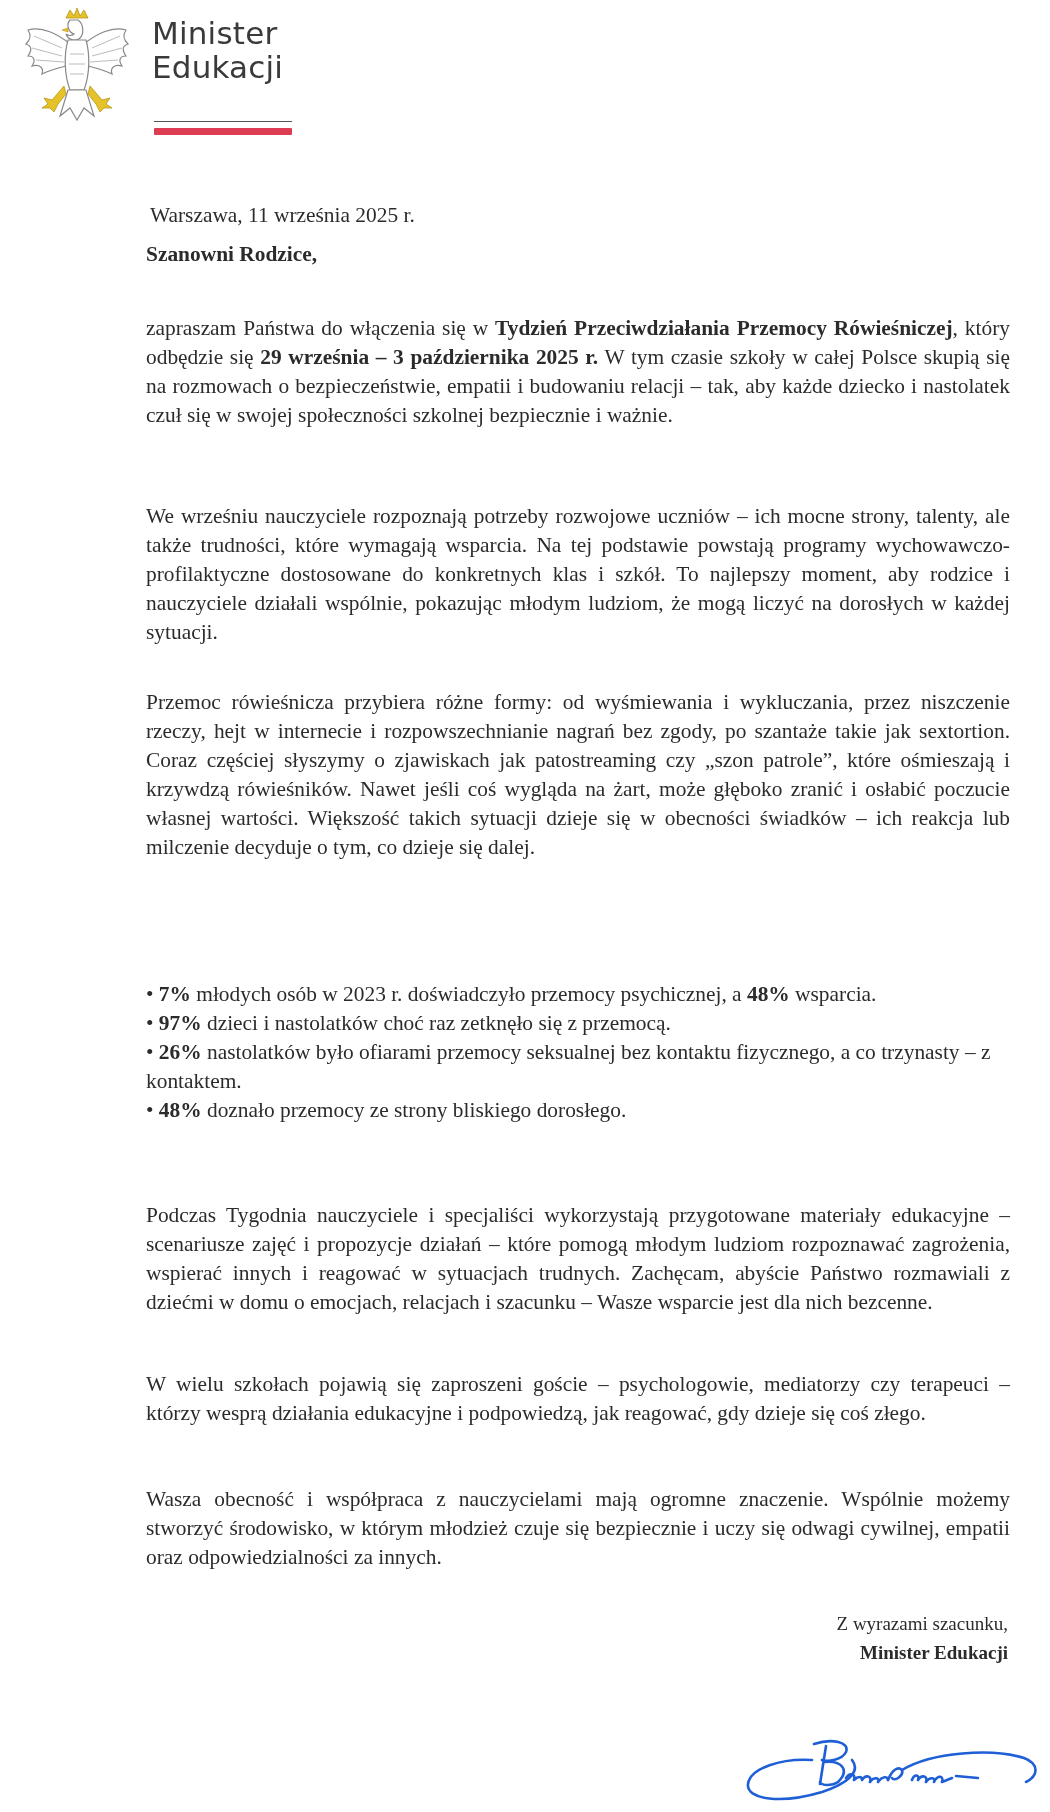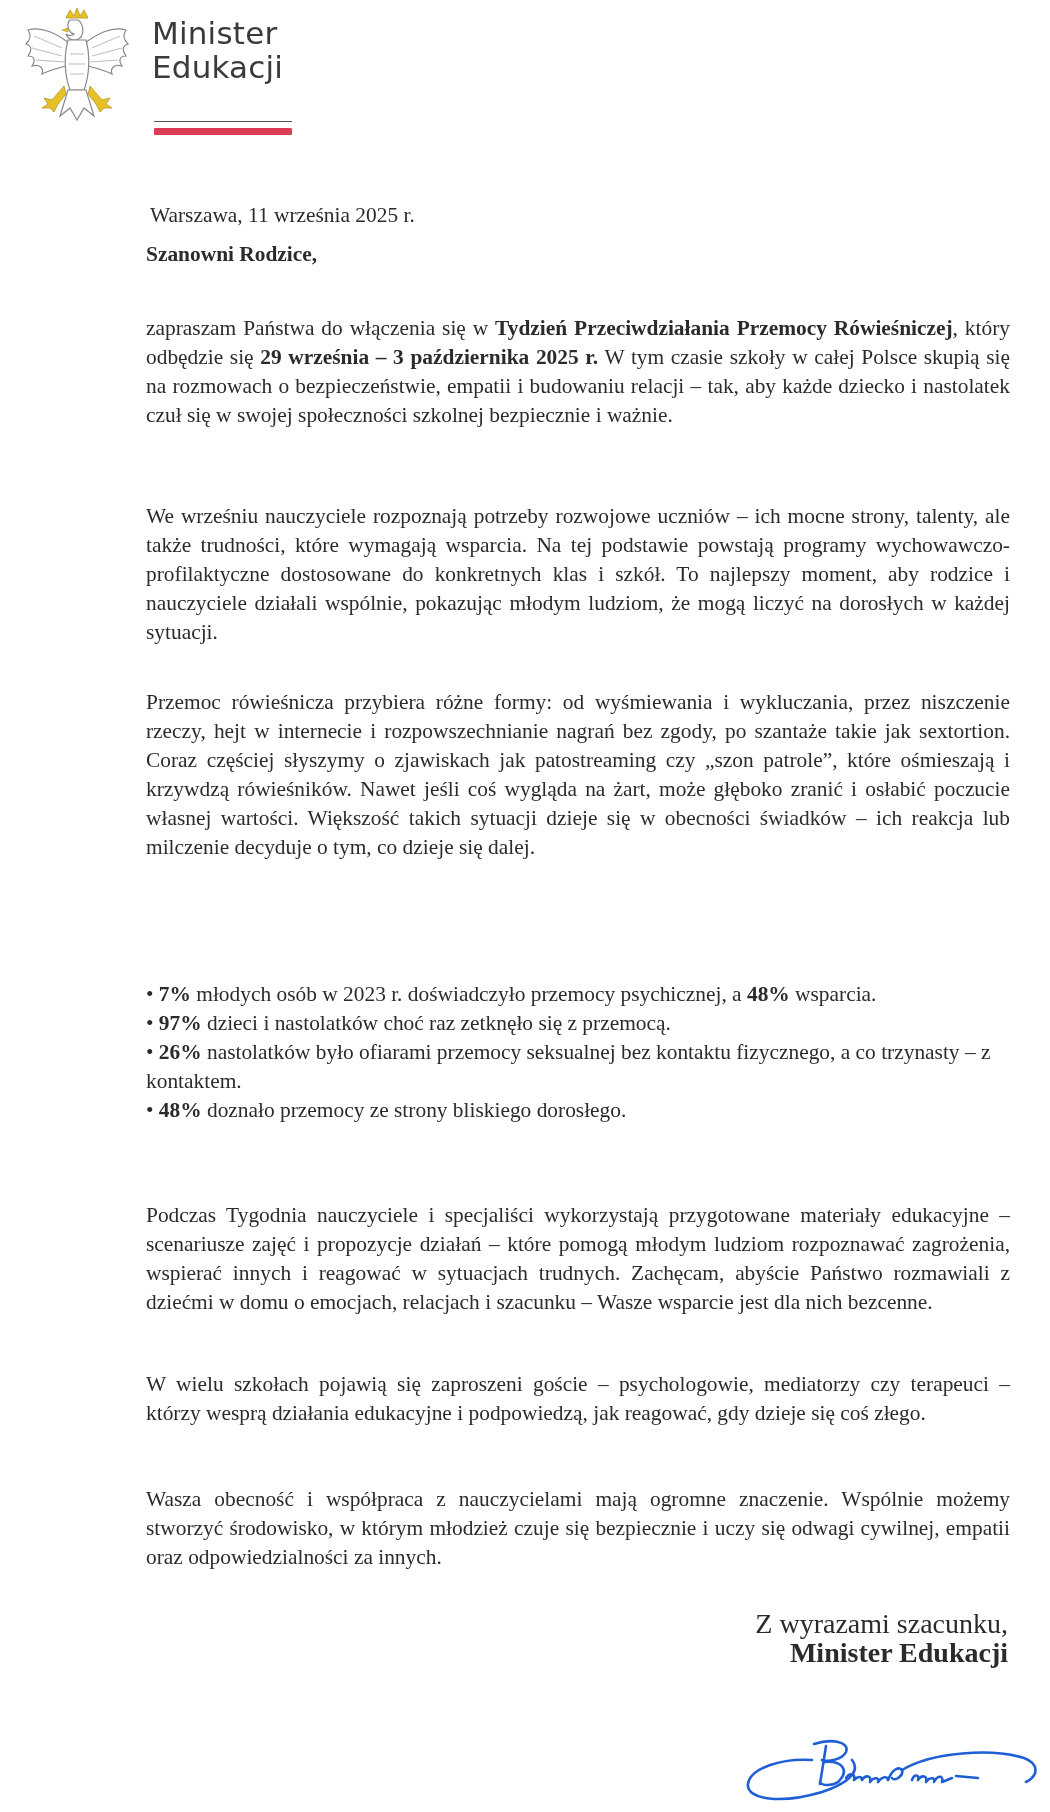--- a/index.html
+++ b/index.html
@@ -18,21 +18,21 @@
     .p1 { top: 314px; }
     .p2 { top: 502px; }
     .p3 { top: 688px; }
     .stats-head { top: 923px; font-weight: bold; }
     .stats { top: 980px; }
     .stat-item { margin: 0; }
     .p4 { top: 1201px; }
     .p5 { top: 1370px; }
     .p6 { top: 1485px; }
     b { font-weight: bold; }
-    .closing { position: absolute; top: 1609px; right: 54px; text-align: right; font-family: "Liberation Serif", serif; font-size: 28px; line-height: 29px; color: #2b2b2b; }
+    .closing { position: absolute; top: 1609px; right: 54px; text-align: right; font-family: "Liberation Serif", serif; font-size: 19px; line-height: 29px; color: #2b2b2b; }
     .closing .sig-name { font-weight: bold; padding-right: 0; }
     .signature { position: absolute; left: 730px; top: 1730px; width: 300px; height: 80px; }
   </style>
 </head>
 <body>
 
 <div class="page">
 
   <div class="letterhead">
     <svg class="eagle" viewBox="0 0 118 126">

